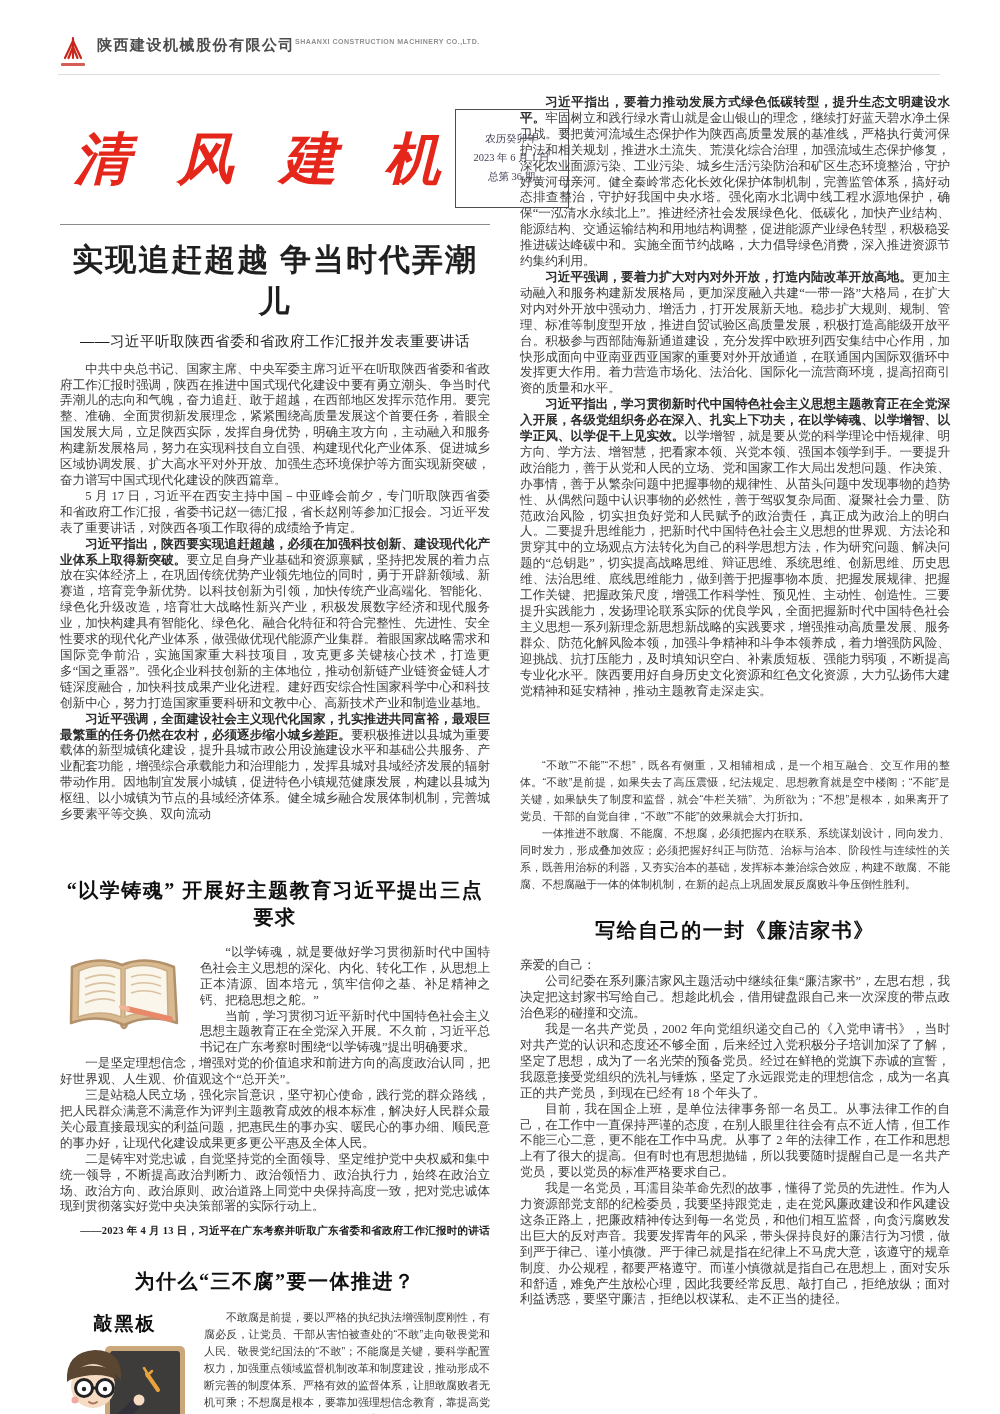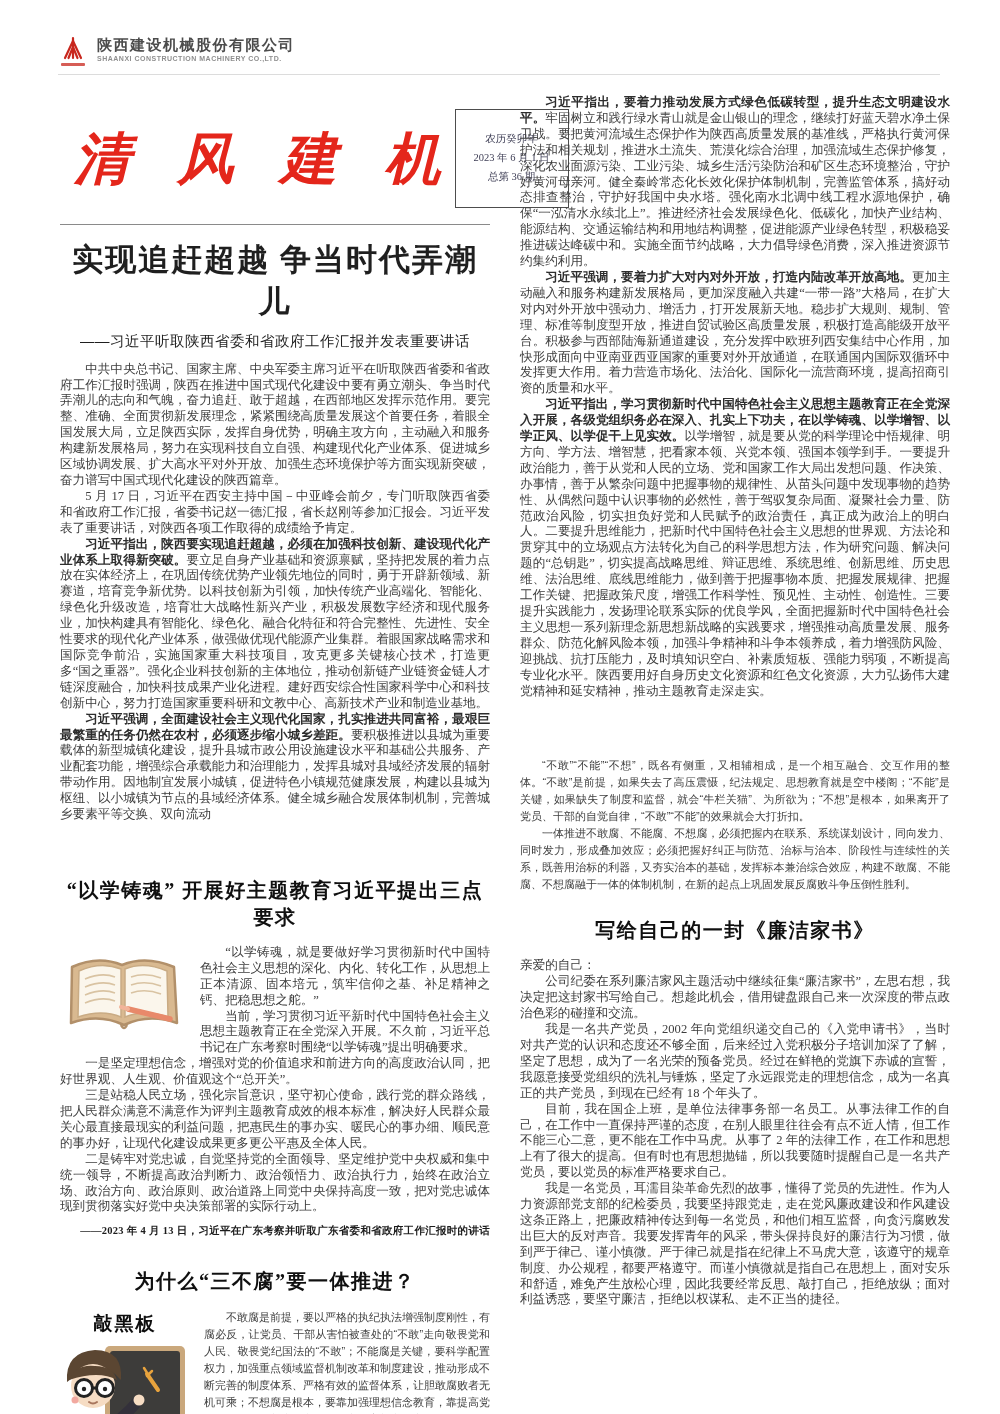--- a/index.html
+++ b/index.html
@@ -7,21 +7,21 @@
   .page {
     width:1000px; height:1414px; margin:0 auto; background:#ffffff;
     position:relative; overflow:hidden;
     font-family:"Liberation Serif","DejaVu Serif",serif; color:#3d3d3d;
   }
   
   .header { padding:36px 60px 0 58px; }
   .logo-row { display:flex; align-items:flex-start; gap:9px; }
   .logo-mark { width:30px; height:30px; flex-shrink:0; display:flex; flex-direction:column; align-items:center; }
   .logo-smudge { width:24px; height:3px; background:#c8271e; opacity:.75; border-radius:1px; margin-top:1px; }
-  .logo-names { display:flex; flex-direction:column; }
+  .logo-names { display:flex; flex-direction:row; }
   .logo-cn { font-family:"Liberation Sans","DejaVu Sans",sans-serif; font-weight:bold;
              font-size:15px; color:#4c4c4c; letter-spacing:1.5px; line-height:1.15; }
   .logo-en { font-family:"Liberation Sans","DejaVu Sans",sans-serif; font-weight:bold;
              font-size:7px; color:#8f8f8f; letter-spacing:.5px; margin-top:2px; }
   .top-rule { border:none; border-top:1px solid #dcdcdc; margin-top:8px; }
 
   
   .columns { display:flex; gap:30px; padding:0 50px 0 60px; margin-top:20px; }
   .col { width:430px; flex-shrink:0; }
 

